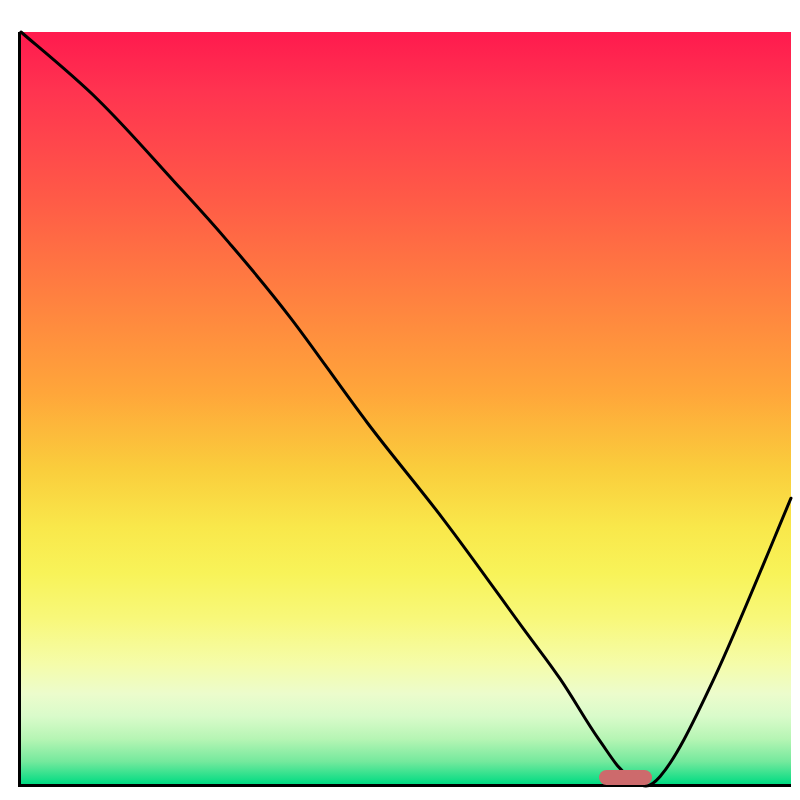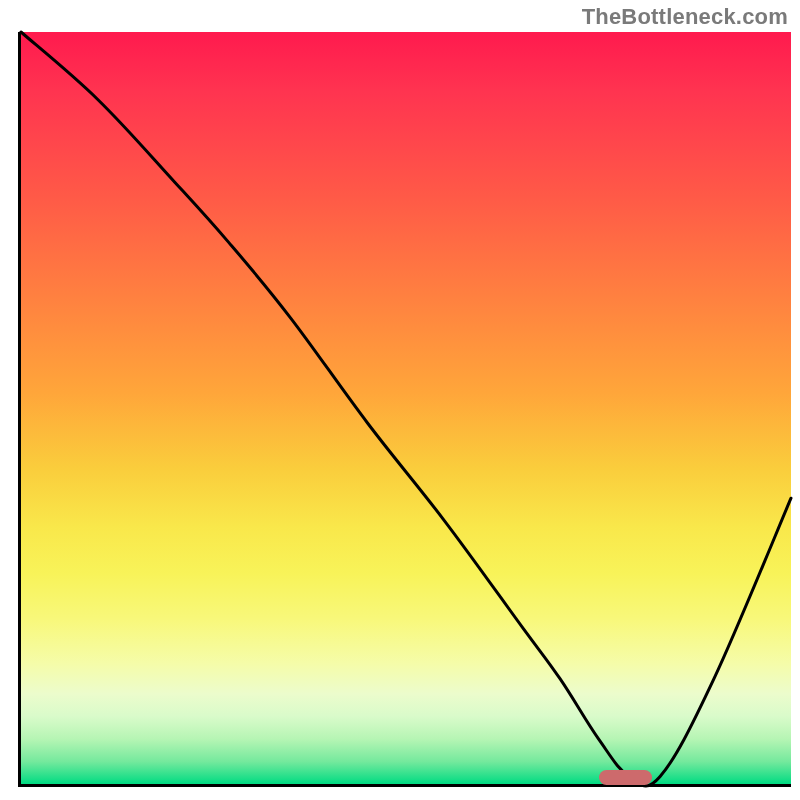--- a/index.html
+++ b/index.html
@@ -67,20 +67,19 @@
     height: 15px;
     background: #cd6a6c;
     border-radius: 8px;
     bottom: -1px;
   }
 </style>
 </head>
 <body>
 
 <div class="container">
-  <div class="watermark">TheBottleneck.com</div>
   <div class="plot">
     <svg class="curve" viewBox="0 0 770 752" preserveAspectRatio="none">
       <path d="M 0.0 0.0 C 13.9 12.2, 49.3 40.6, 77.0 67.7 C 104.7 94.8, 130.4 124.7, 154.0 150.4 C 177.6 176.1, 187.1 186.2, 207.9 210.6 C 228.7 234.9, 244.6 253.3, 269.5 285.8 C 294.4 318.2, 318.8 354.5, 346.5 391.0 C 374.2 427.6, 395.8 452.3, 423.5 488.8 C 451.2 525.3, 479.7 565.7, 500.5 594.1 C 521.3 622.5, 525.1 626.4, 539.0 646.7 C 552.9 667.0, 565.0 689.3, 577.5 706.9 C 590.0 724.5, 597.2 737.7, 608.3 744.5 C 619.4 751.2, 623.9 762.1, 639.1 744.5 C 654.3 726.9, 669.4 696.8, 693.0 646.7 C 716.6 596.6, 756.1 498.7, 770.0 466.2" id="curvePath" stroke="#000" stroke-width="3" fill="none" stroke-linejoin="round" stroke-linecap="round"></path>
     </svg>
     <div class="marker" id="marker" style="left: 577.5px; width: 53.9px;"></div>
   </div>
 </div>
 
 </body></html>

